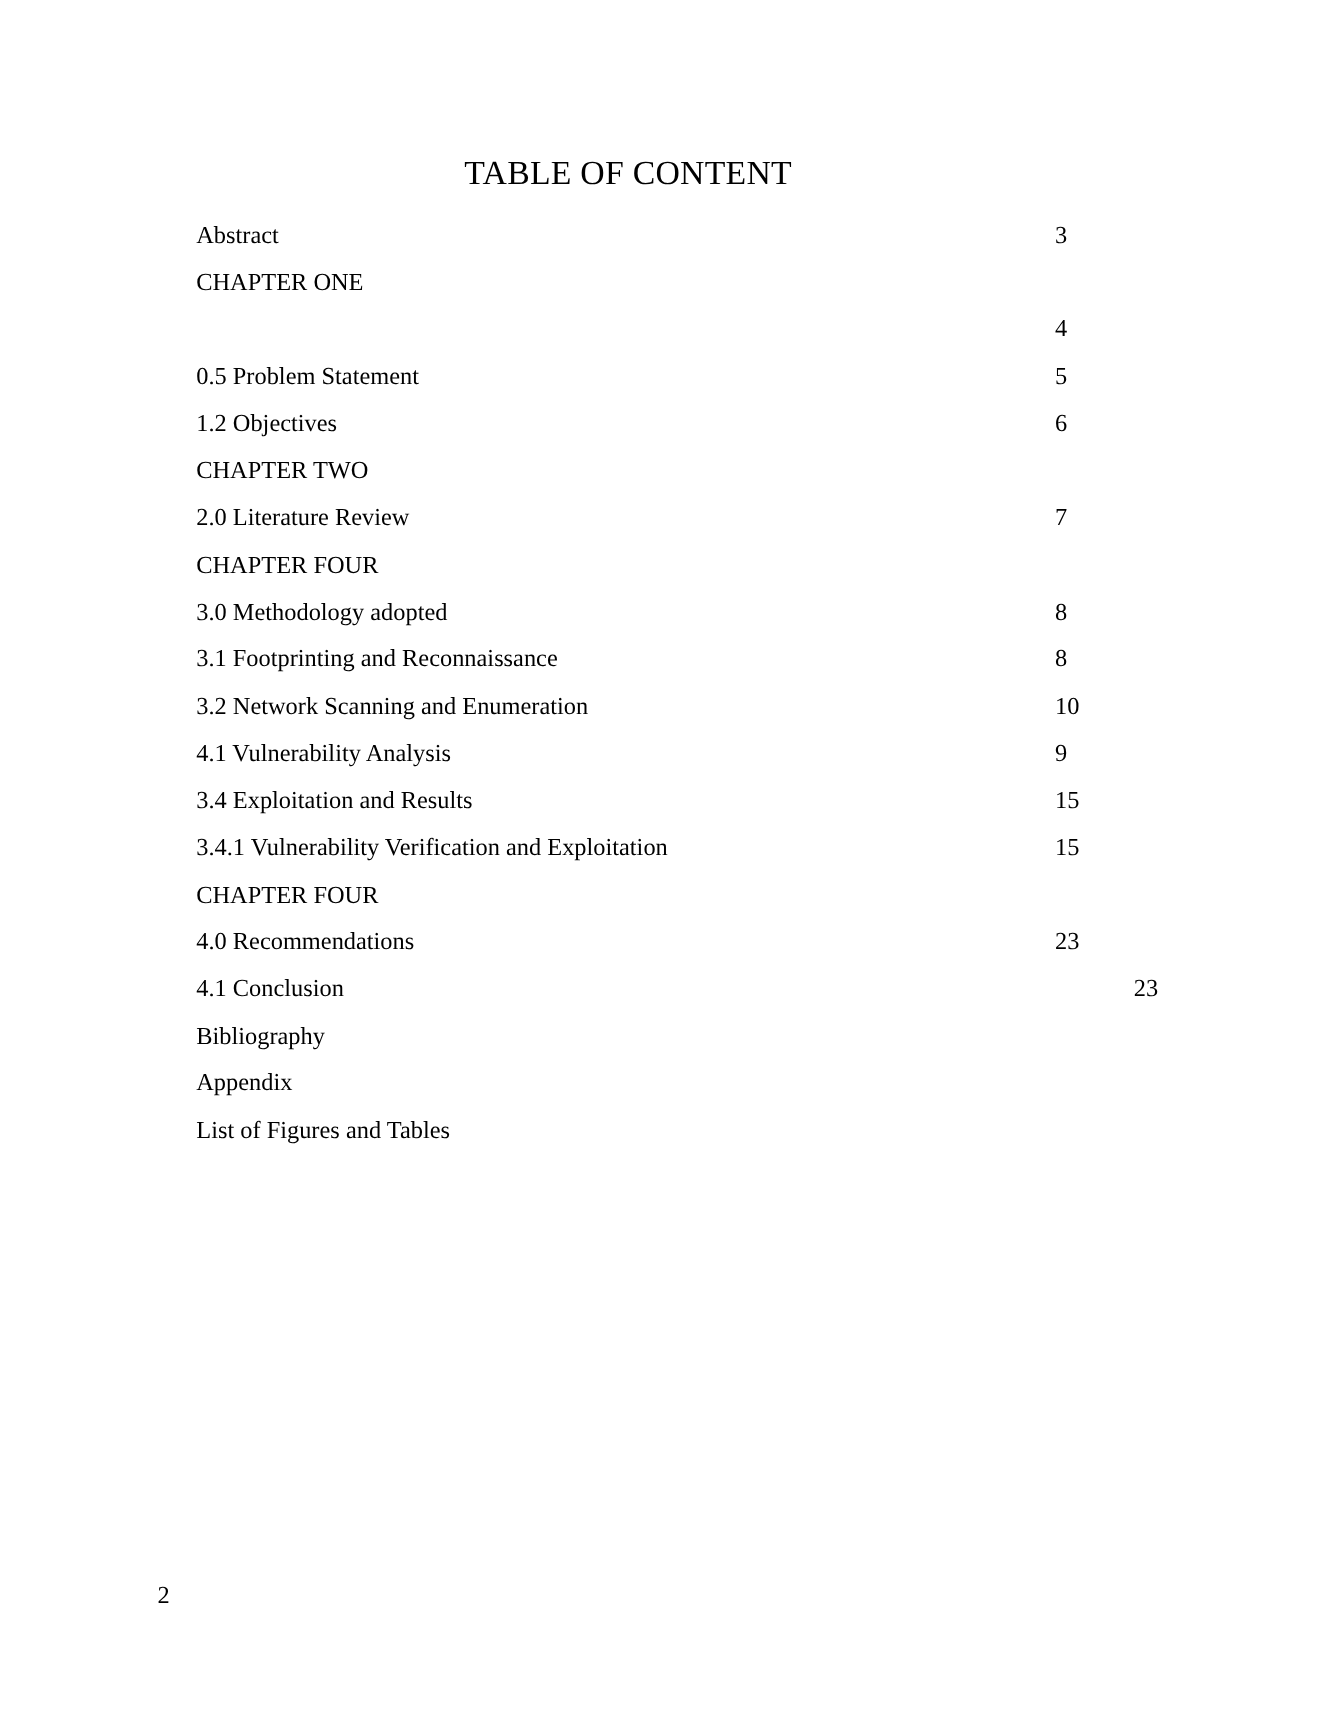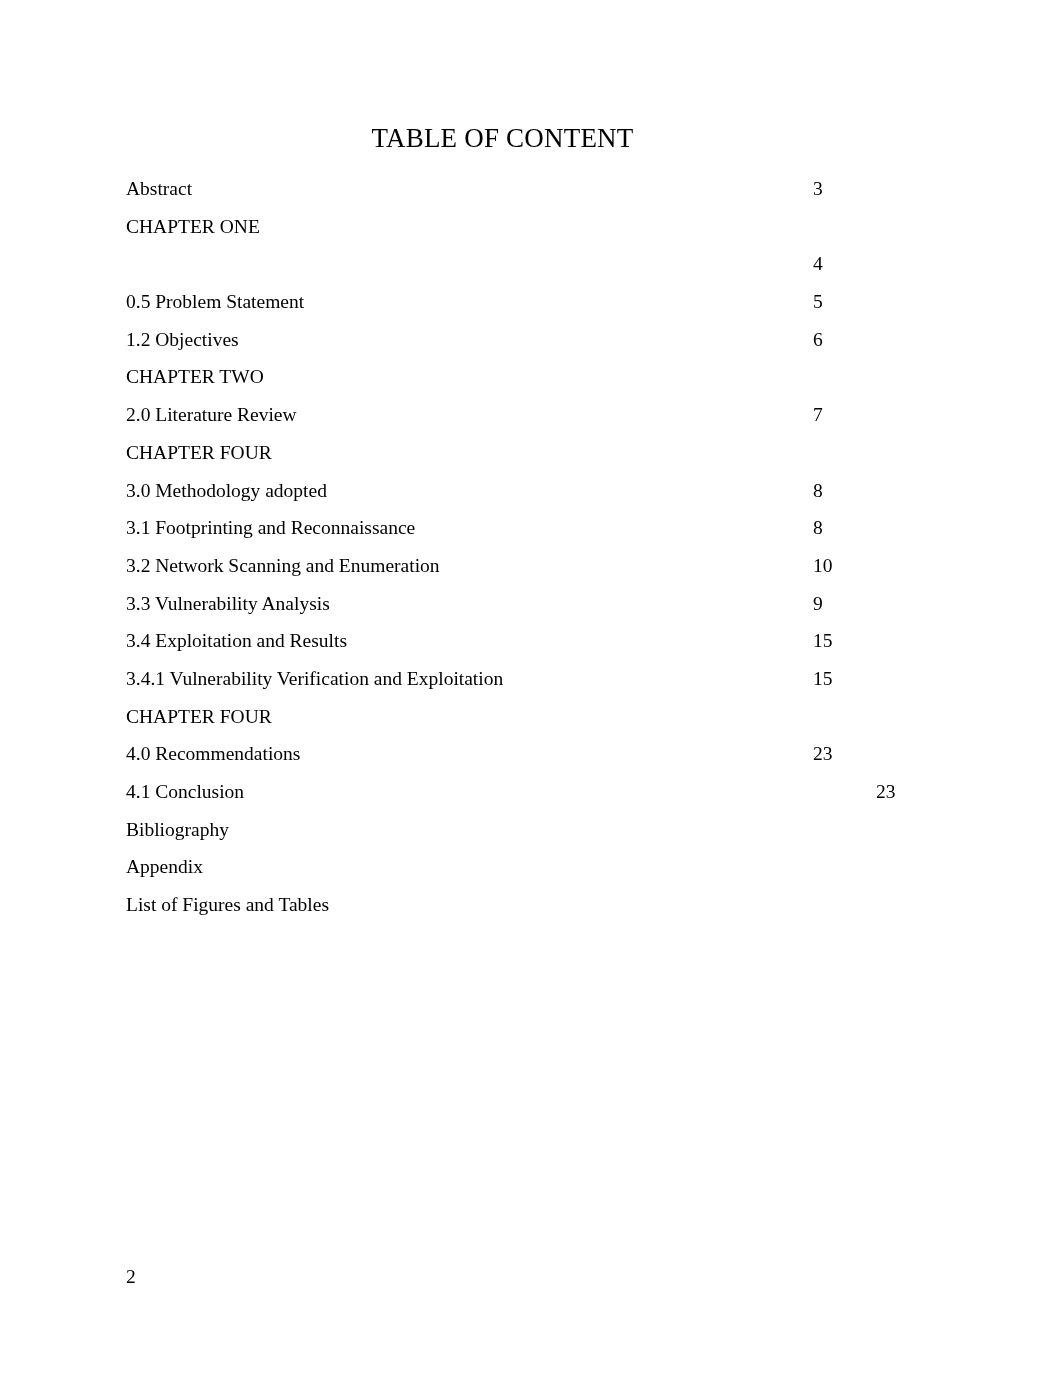--- a/index.html
+++ b/index.html
@@ -38,20 +38,21 @@
     top: 170px;
     left: 126px;
     width: 860px;
   }
   .toc-entry {
     position: relative;
     height: 37.7px;
     line-height: 37.7px;
     font-size: 19.5px;
     white-space: nowrap;
+    margin-left: 31px;
   }
   .toc-label {
     display: inline-block;
   }
   .toc-page {
     position: absolute;
     top: 0;
     left: 687px;        
     display: inline-block;
     font-size: 19.5px;
@@ -80,21 +81,21 @@
       <div class="toc-entry no-page"><span class="toc-label">CHAPTER ONE</span></div>
       <div class="toc-entry"><span class="toc-page">4</span></div>
       <div class="toc-entry"><span class="toc-label">0.5 Problem Statement</span><span class="toc-page">5</span></div>
       <div class="toc-entry"><span class="toc-label">1.2 Objectives</span><span class="toc-page">6</span></div>
       <div class="toc-entry no-page"><span class="toc-label">CHAPTER TWO</span></div>
       <div class="toc-entry"><span class="toc-label">2.0 Literature Review</span><span class="toc-page">7</span></div>
       <div class="toc-entry no-page"><span class="toc-label">CHAPTER FOUR</span></div>
       <div class="toc-entry"><span class="toc-label">3.0 Methodology adopted</span><span class="toc-page">8</span></div>
       <div class="toc-entry"><span class="toc-label">3.1 Footprinting and Reconnaissance</span><span class="toc-page">8</span></div>
       <div class="toc-entry"><span class="toc-label">3.2 Network Scanning and Enumeration</span><span class="toc-page">10</span></div>
-      <div class="toc-entry"><span class="toc-label">3.3 Vulnerability Analysis</span><span class="toc-page">9</span></div>
+      <div class="toc-entry"><span class="toc-label">4.1 Vulnerability Analysis</span><span class="toc-page">9</span></div>
       <div class="toc-entry"><span class="toc-label">3.4 Exploitation and Results</span><span class="toc-page">15</span></div>
       <div class="toc-entry"><span class="toc-label">3.4.1 Vulnerability Verification and Exploitation</span><span class="toc-page">15</span></div>
       <div class="toc-entry no-page"><span class="toc-label">CHAPTER FOUR</span></div>
       <div class="toc-entry"><span class="toc-label">4.0 Recommendations</span><span class="toc-page">23</span></div>
       <div class="toc-entry"><span class="toc-label">4.1 Conclusion</span><span class="toc-page far">23</span></div>
       <div class="toc-entry no-page"><span class="toc-label">Bibliography</span></div>
       <div class="toc-entry no-page"><span class="toc-label">Appendix</span></div>
       <div class="toc-entry no-page"><span class="toc-label">List of Figures and Tables</span></div>
     </div>
 

